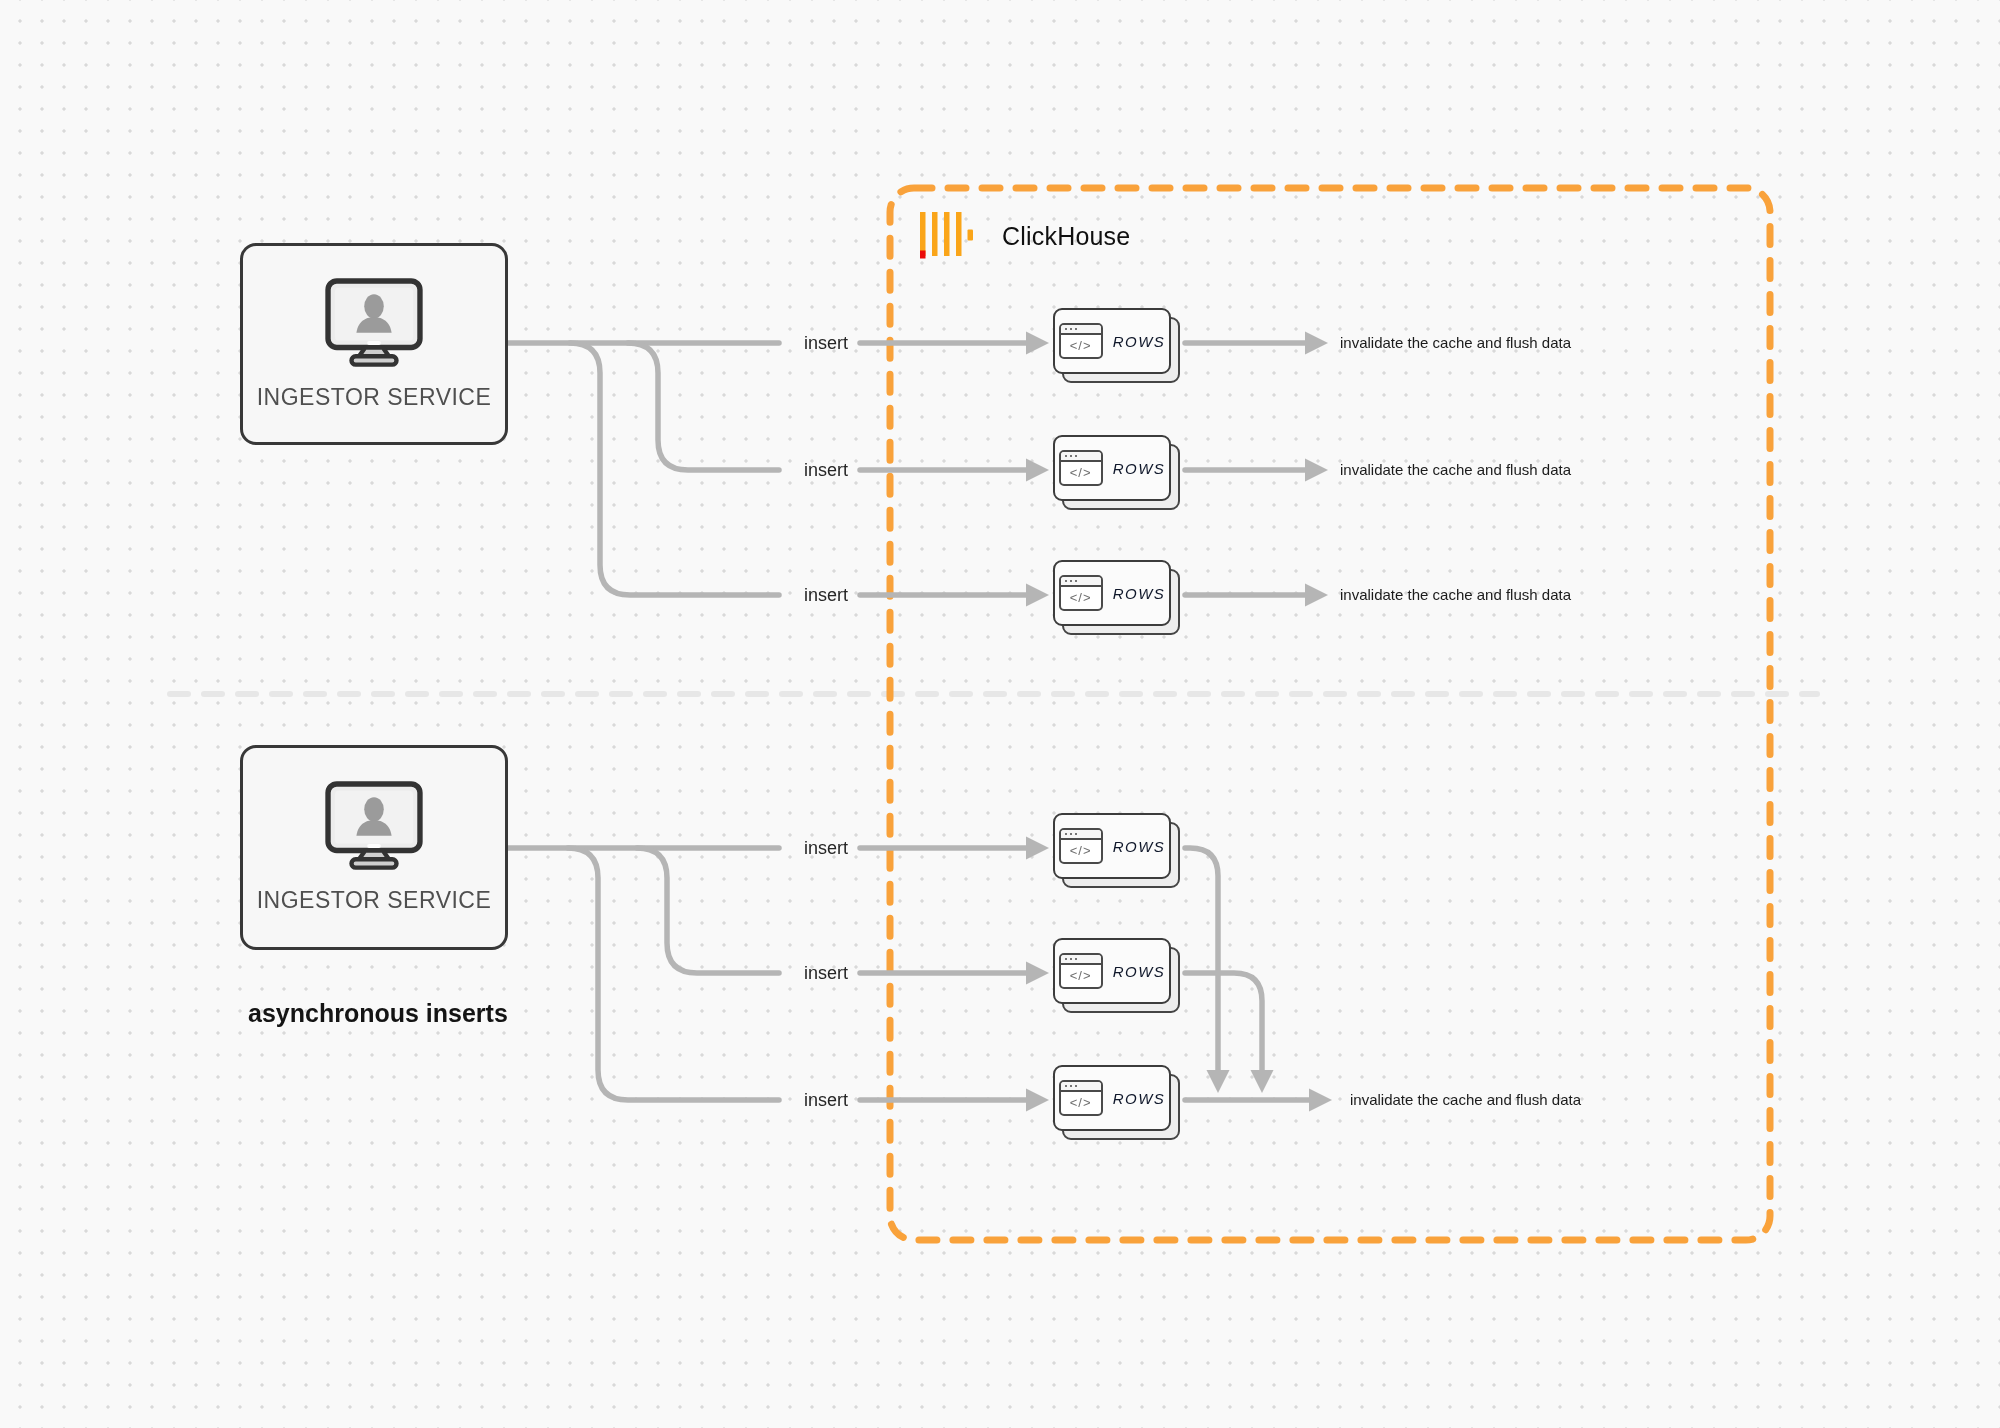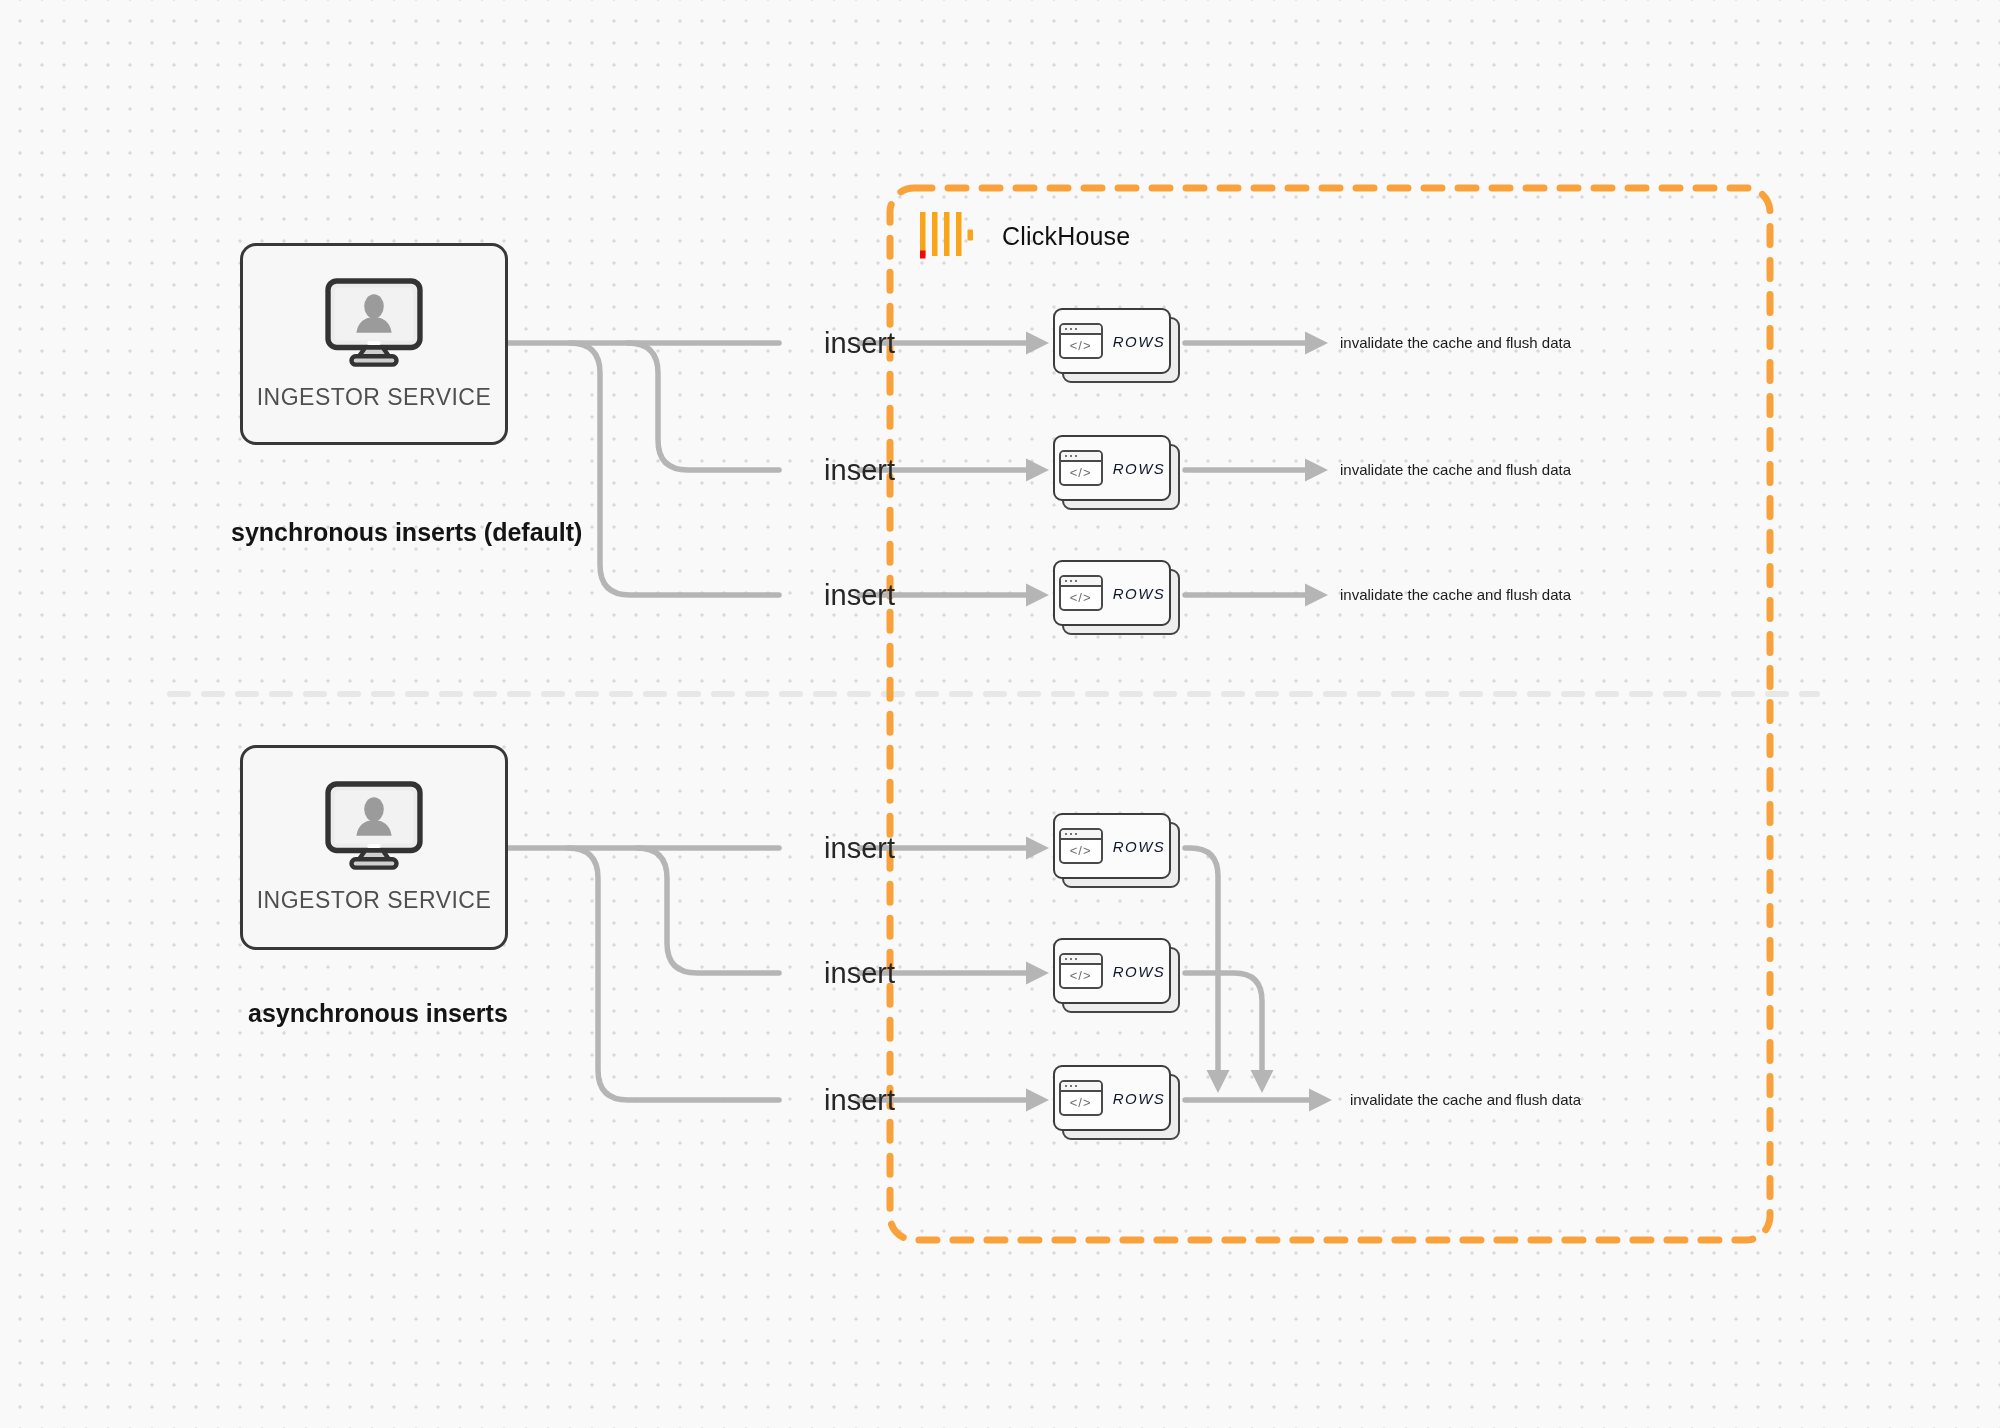--- a/index.html
+++ b/index.html
@@ -28,22 +28,22 @@
   }
 
   
   .caption{
     position:absolute;font-size:25px;font-weight:700;color:#141414;
     line-height:34px;white-space:nowrap;
   }
 
   
   .lbl-insert{
-    position:absolute;left:795px;width:100px;text-align:right;
-    font-size:29px;color:#262626;line-height:34px;
+    position:absolute;left:776px;width:100px;text-align:center;
+    font-size:18px;color:#262626;line-height:34px;
   }
   .lbl-result{
     position:absolute;font-size:15px;color:#1b1b1b;line-height:34px;white-space:nowrap;
   }
 
   
   .ch-header{
     position:absolute;left:920px;top:212px;
     display:flex;align-items:center;gap:28px;
   }
@@ -158,21 +158,20 @@
       <rect x="12" y="10" width="80" height="54" rx="4" fill="#f2f2f2"></rect>
       <ellipse cx="52" cy="29" rx="10" ry="12.5" fill="#9b9b9b"></ellipse>
       <path d="M34 56 C36 42 46 40 52 40 C58 40 68 42 70 56 Z" fill="#9b9b9b"></path>
       <rect x="45" y="64.5" width="14" height="4" rx="2" fill="#fdfdfd"></rect>
       <path d="M43 71 L61 71 L68 81 L36 81 Z" fill="#cfcfcf" stroke="#333333" stroke-width="4.5" stroke-linejoin="round"></path>
       <rect x="29" y="80" width="46" height="8.5" rx="4.25" fill="#cfcfcf" stroke="#333333" stroke-width="4.5"></rect>
     </svg>
     <div class="ingestor-label">INGESTOR SERVICE</div>
   </div>
 
-  <div class="caption" style="left:231px;top:515px;">synchronous inserts (default)</div>
   <div class="caption" style="left:248px;top:996px;">asynchronous inserts</div>
 
   <div class="lbl-insert" style="top:326px;">insert</div>
   <div class="lbl-insert" style="top:453px;">insert</div>
   <div class="lbl-insert" style="top:578px;">insert</div>
   <div class="lbl-insert" style="top:831px;">insert</div>
   <div class="lbl-insert" style="top:956px;">insert</div>
   <div class="lbl-insert" style="top:1083px;">insert</div>
 
   <div class="rows-card" style="left:1053px;top:308px;">

